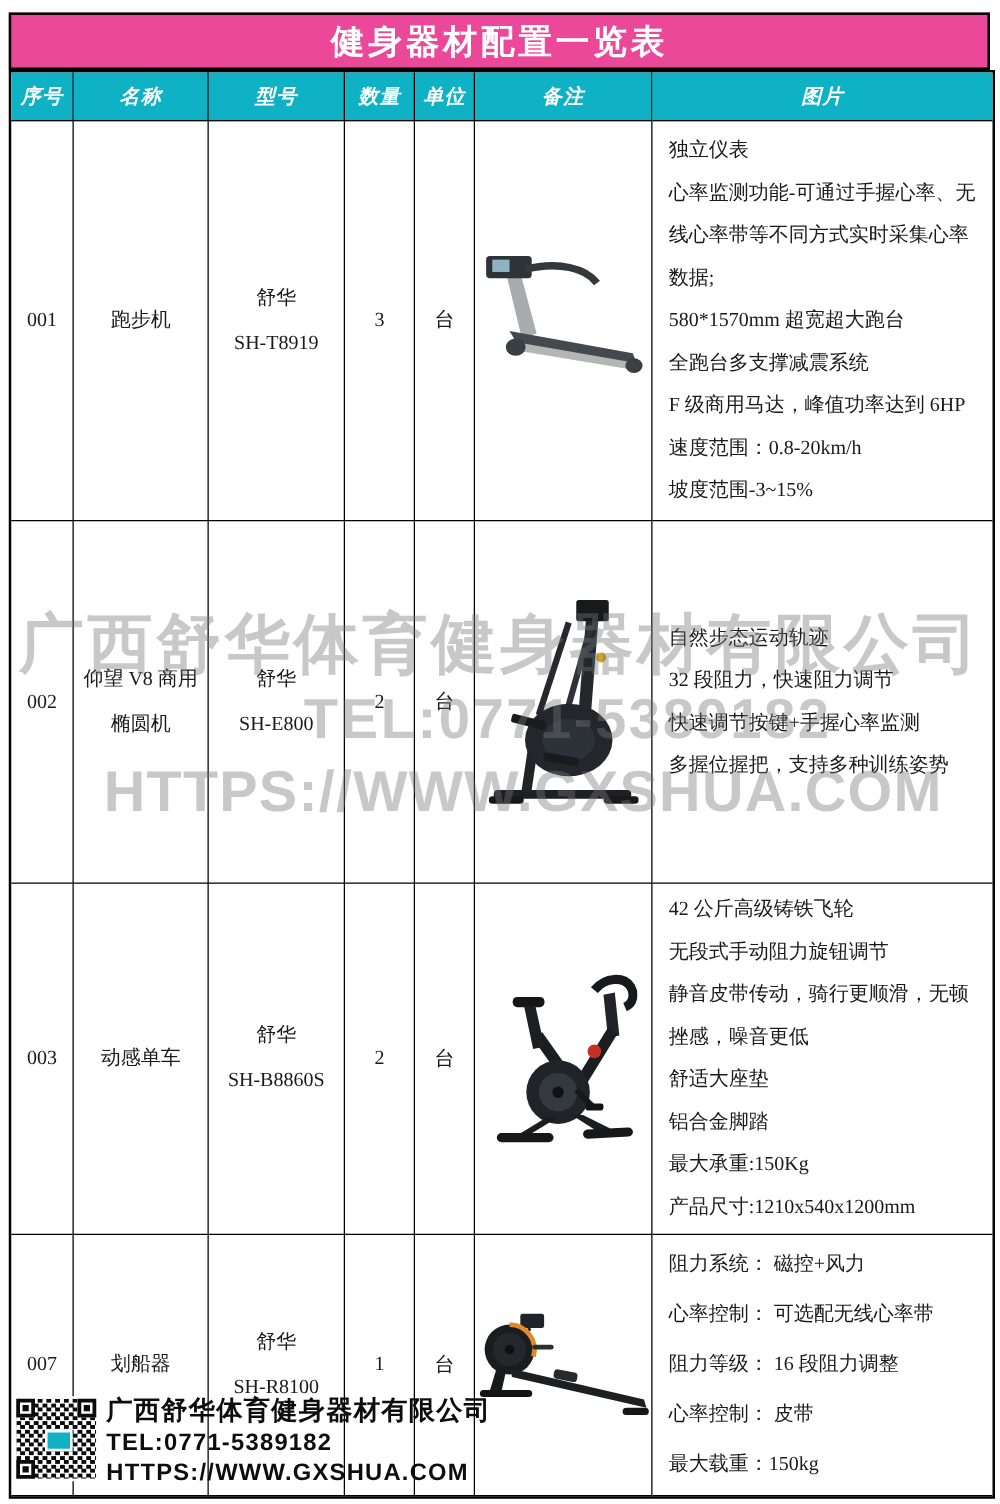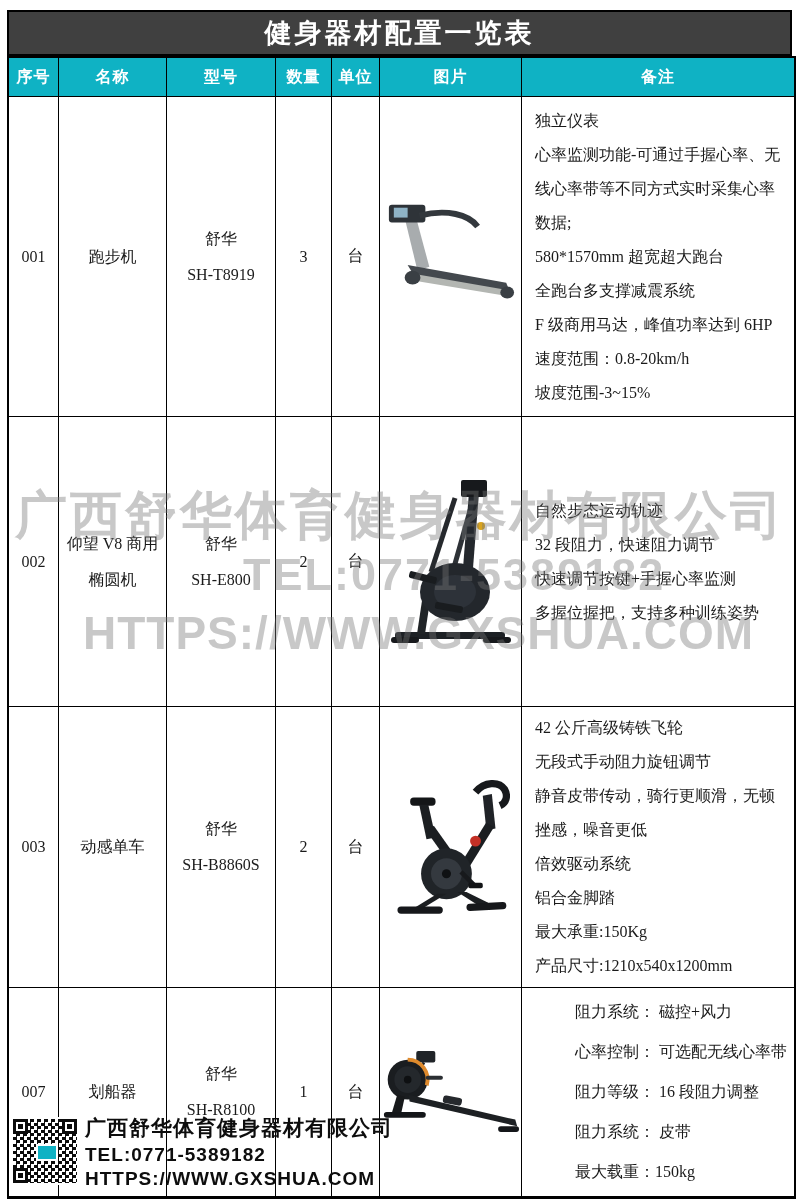--- a/index.html
+++ b/index.html
@@ -1,42 +1,42 @@
 <!DOCTYPE html>
 <html><head>
 <meta charset="utf-8">
 <style>
   html,body{margin:0;padding:0;background:#ffffff;}
   .sheet{position:relative;width:800px;height:1203px;background:#fff;overflow:hidden;
          font-family:"Liberation Serif","DejaVu Serif",serif;color:#1a1a1a;}
 
   
   .title-bar{position:absolute;left:7px;top:10px;width:785px;height:46px;
-    background:#404040;border:2px solid #000;box-sizing:border-box;
+    background:#ec4899;border:2px solid #000;box-sizing:border-box;
     display:flex;align-items:center;justify-content:center;}
   .title-bar span{color:#ffffff;font-family:"Liberation Sans","DejaVu Sans",sans-serif;
     font-weight:bold;font-size:27px;letter-spacing:3px;}
 
   
   .tbl{position:absolute;left:7px;top:56px;width:785px;
     display:grid;
     grid-template-columns:50px 108px 109px 56px 48px 142px 272px;
     grid-template-rows:39px 320px 290px 281px 209px;
     border:2px solid #000;box-sizing:content-box;background:transparent;}
   .c{border-right:1px solid #000;border-bottom:1px solid #000;box-sizing:border-box;
     display:flex;flex-direction:column;align-items:center;justify-content:center;
     font-size:16px;text-align:center;background:transparent;}
   .c:nth-child(7n){border-right:none;}
   .hc{background:#0fb2c4;color:#fff;font-family:"Liberation Sans","DejaVu Sans",sans-serif;
-    font-weight:bold;font-size:16px;letter-spacing:1px;}
+    font-weight:bold;font-size:16px;letter-spacing:1px;font-style:italic;}
   .line{line-height:36px;white-space:nowrap;text-align:right;}
   .remarks{align-items:flex-start;text-align:left;justify-content:center;
     padding:6px 5px 6px 13px;font-size:16px;}
   .remarks .rl{line-height:34px;}
-  .remarks-wide .rl{line-height:40px;margin-left:40px;}
+  .remarks-wide .rl{line-height:40px;}
   .img-cell svg{display:block;}
 
   
   .wm{position:absolute;pointer-events:none;color:rgba(118,118,118,0.40);
     font-family:"Liberation Sans","DejaVu Sans",sans-serif;font-weight:bold;
     white-space:nowrap;z-index:6;}
   .wm1{left:0;top:481px;width:800px;text-align:center;font-size:52px;letter-spacing:3px;}
   .wm2{left:243px;top:549px;font-size:45px;letter-spacing:2px;}
   .wm3{left:83px;top:606px;font-size:46px;letter-spacing:1px;}
 
@@ -65,22 +65,22 @@
     <span>健身器材配置一览表</span>
   </div>
 
   <div class="tbl">
 
     <div class="c hc">序号</div>
     <div class="c hc">名称</div>
     <div class="c hc">型号</div>
     <div class="c hc">数量</div>
     <div class="c hc">单位</div>
+    <div class="c hc">备注</div>
     <div class="c hc">图片</div>
-    <div class="c hc">备注</div>
 
     <div class="c">001</div>
     <div class="c">
       <div class="line">跑步机</div>
     </div>
     <div class="c">
       <div class="line">舒华</div>
       <div class="line">SH-T8919</div>
     </div>
     <div class="c">3</div>
@@ -169,21 +169,21 @@
         <polygon points="50,134 60,134 34,150 24,150" fill="#1b1e21"></polygon>
         <polygon points="72,132 82,132 106,144 100,150" fill="#1b1e21"></polygon>
         <rect x="6" y="148" width="50" height="8" rx="4" fill="#16181b"></rect>
         <rect x="82" y="144" width="44" height="8" rx="4" fill="#16181b" transform="rotate(-3 104 148)"></rect>
       </svg>
     </div>
     <div class="c remarks">
       <div class="rl">42 公斤高级铸铁飞轮</div>
       <div class="rl">无段式手动阻力旋钮调节</div>
       <div class="rl">静音皮带传动，骑行更顺滑，无顿挫感，噪音更低</div>
-      <div class="rl">倍效驱动系统</div>
+      <div class="rl">舒适大座垫</div>
       <div class="rl">铝合金脚踏</div>
       <div class="rl">最大承重:150Kg</div>
       <div class="rl">产品尺寸:1210x540x1200mm</div>
     </div>
 
     <div class="c">007</div>
     <div class="c">
       <div class="line">划船器</div>
     </div>
     <div class="c">
@@ -205,21 +205,21 @@
         <rect x="64" y="52" width="20" height="8" rx="3" fill="#26292d" transform="rotate(11 74 56)"></rect>
         <polygon points="16,50 24,52 20,70 10,70" fill="#17191b"></polygon>
         <rect x="2" y="68" width="44" height="6" rx="3" fill="#141619"></rect>
         <rect x="122" y="83" width="22" height="6" rx="3" fill="#141619"></rect>
       </svg>
     </div>
     <div class="c remarks remarks-wide">
       <div class="rl">阻力系统： 磁控+风力</div>
       <div class="rl">心率控制： 可选配无线心率带</div>
       <div class="rl">阻力等级： 16 段阻力调整</div>
-      <div class="rl">阻力系统： 皮带</div>
+      <div class="rl">心率控制： 皮带</div>
       <div class="rl">最大载重：150kg</div>
     </div>
 
   </div>
 
   <div class="wm wm1">广西舒华体育健身器材有限公司</div>
   <div class="wm wm2">TEL:0771-5389182</div>
   <div class="wm wm3">HTTPS://WWW.GXSHUA.COM</div>
 
   <div class="qr">

